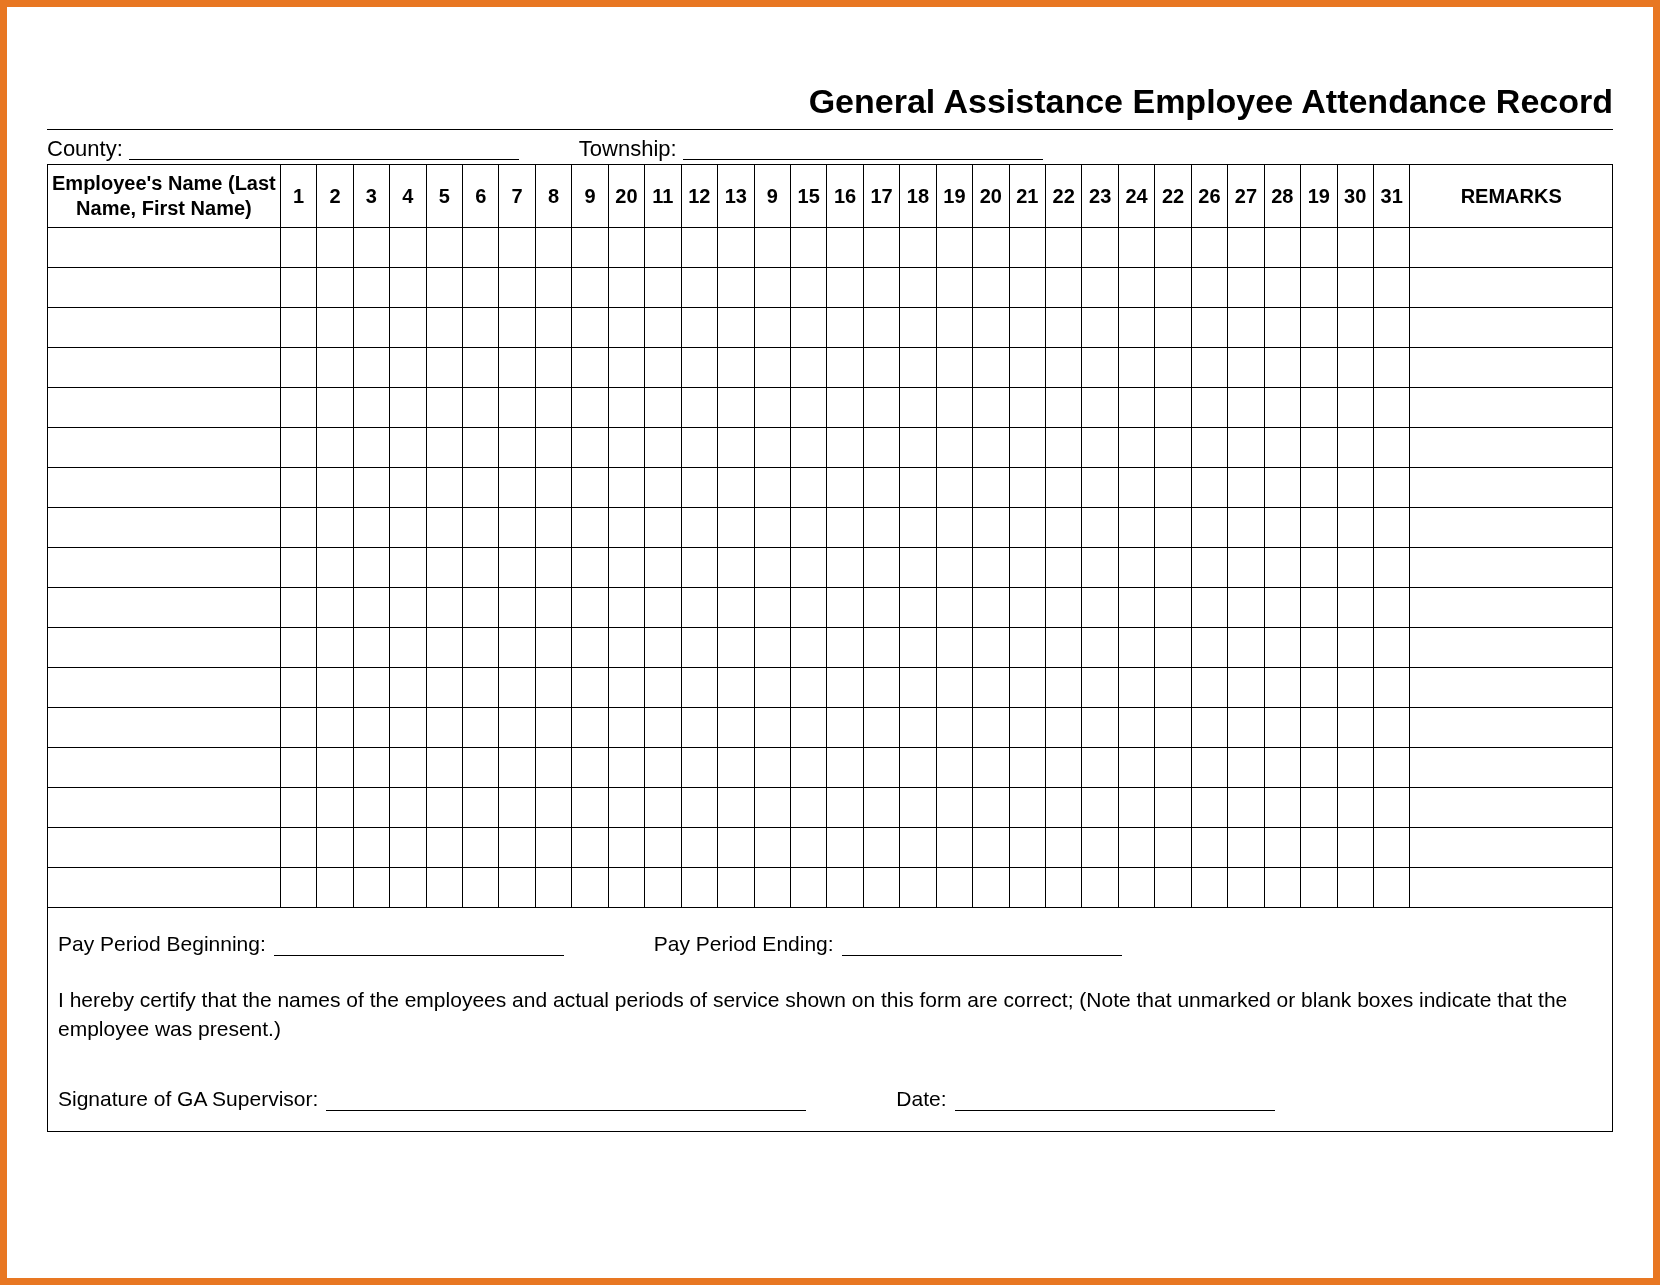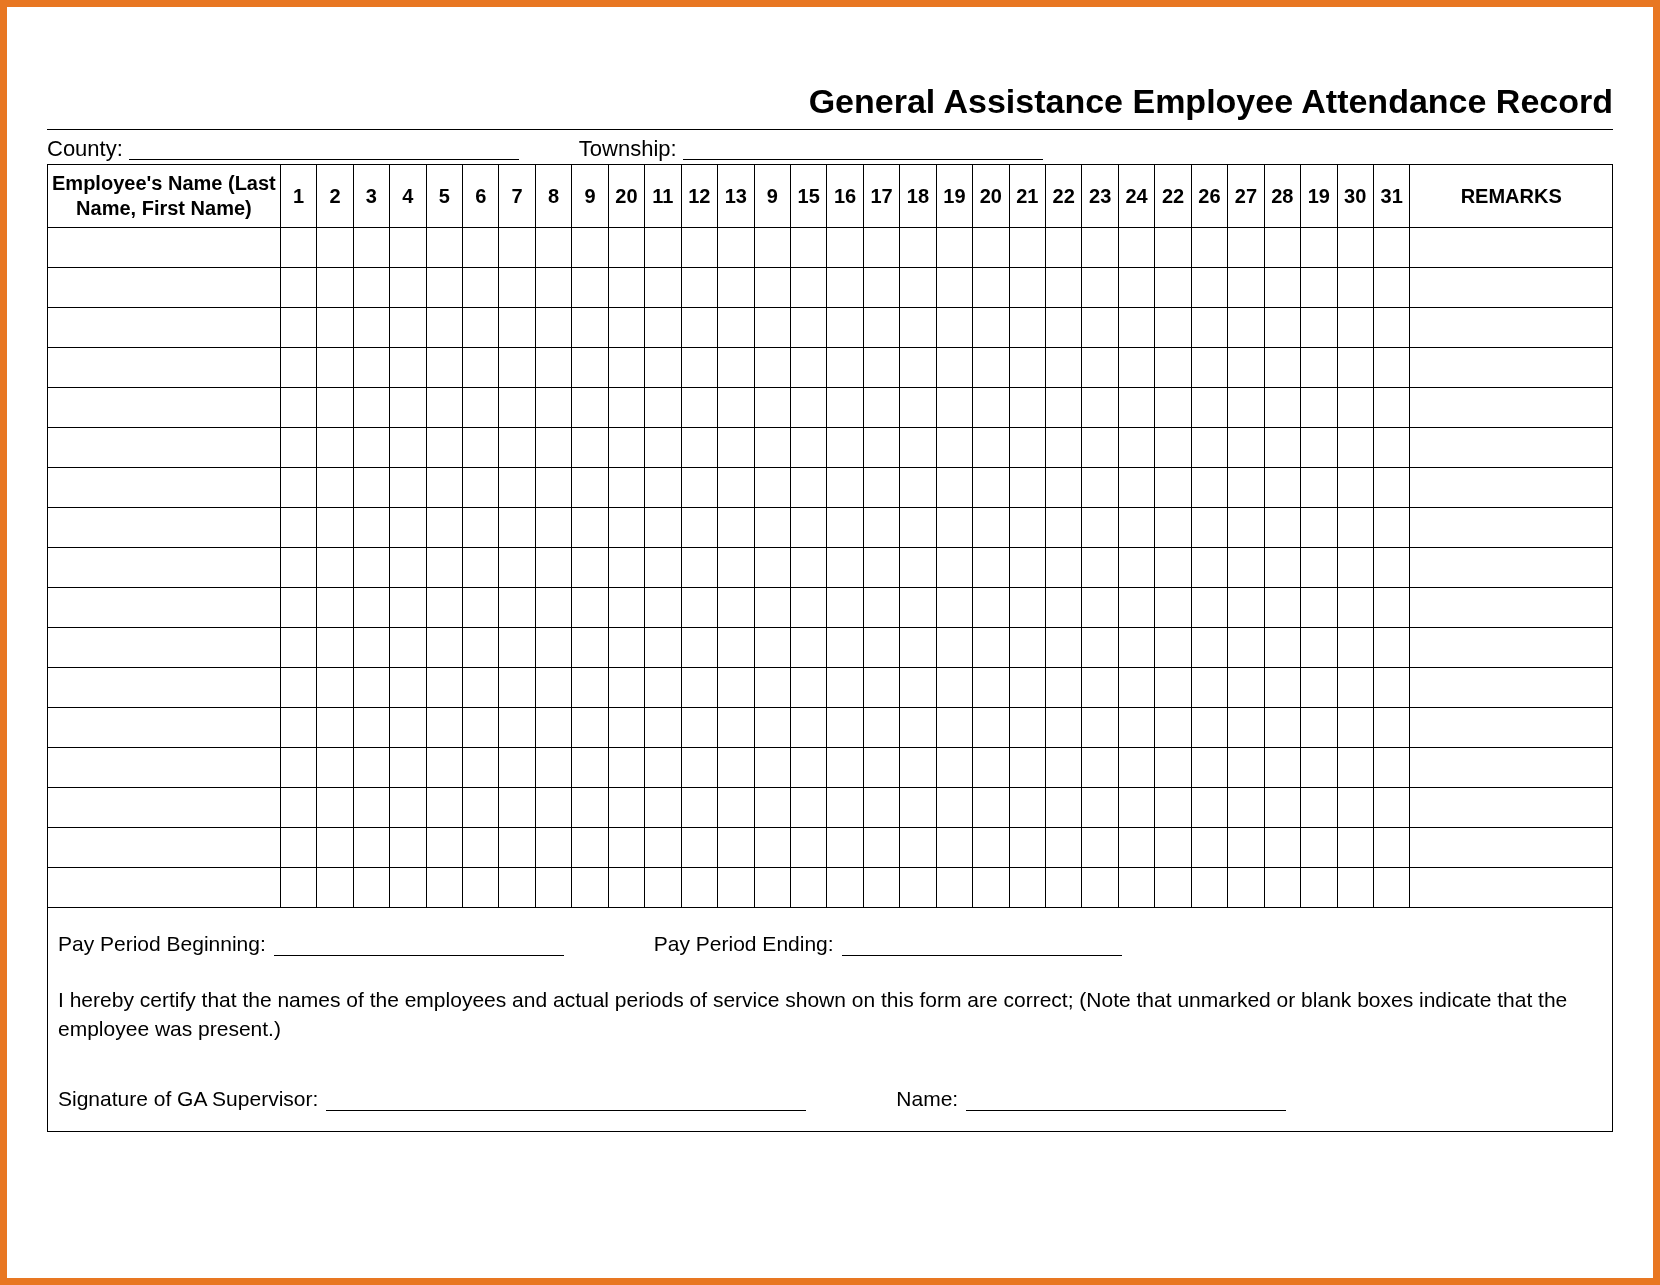--- a/index.html
+++ b/index.html
@@ -804,19 +804,19 @@
         <span class="blank blank-end"></span>
       </div>
     </div>
     <div class="cert-text">I hereby certify that the names of the employees and actual periods of service shown on this form are correct;  (Note that unmarked or blank boxes indicate that the employee was present.)</div>
     <div class="footer-row last">
       <div class="footer-field">
         <span>Signature of GA Supervisor:</span>
         <span class="blank blank-sig"></span>
       </div>
       <div class="footer-field">
-        <span>Name:</span>
+        <span>Date:</span>
         <span class="blank blank-date"></span>
       </div>
     </div>
   </div>
 
 </div>
 
 </body></html>

